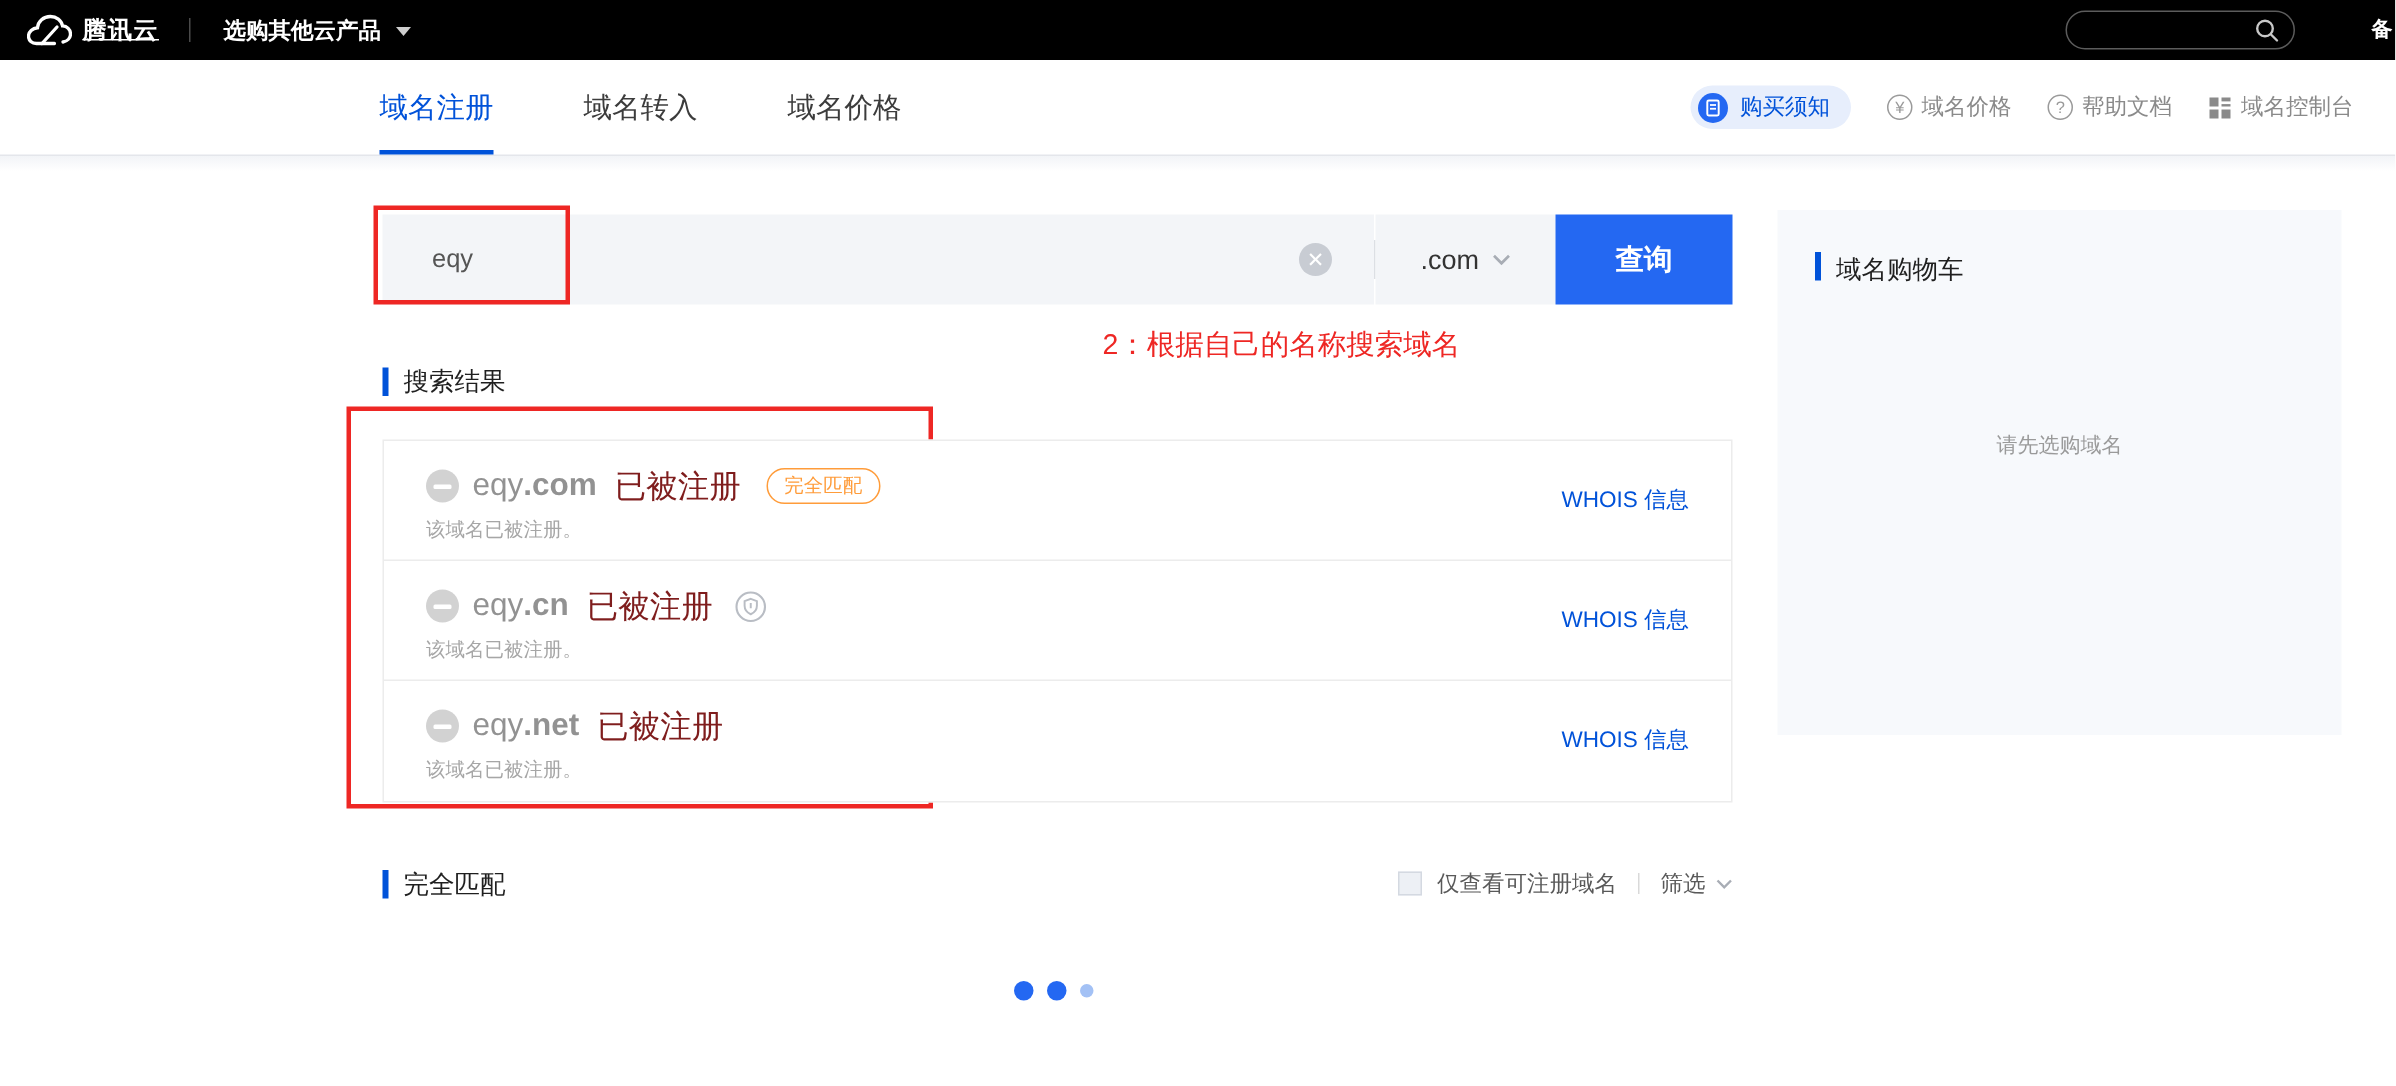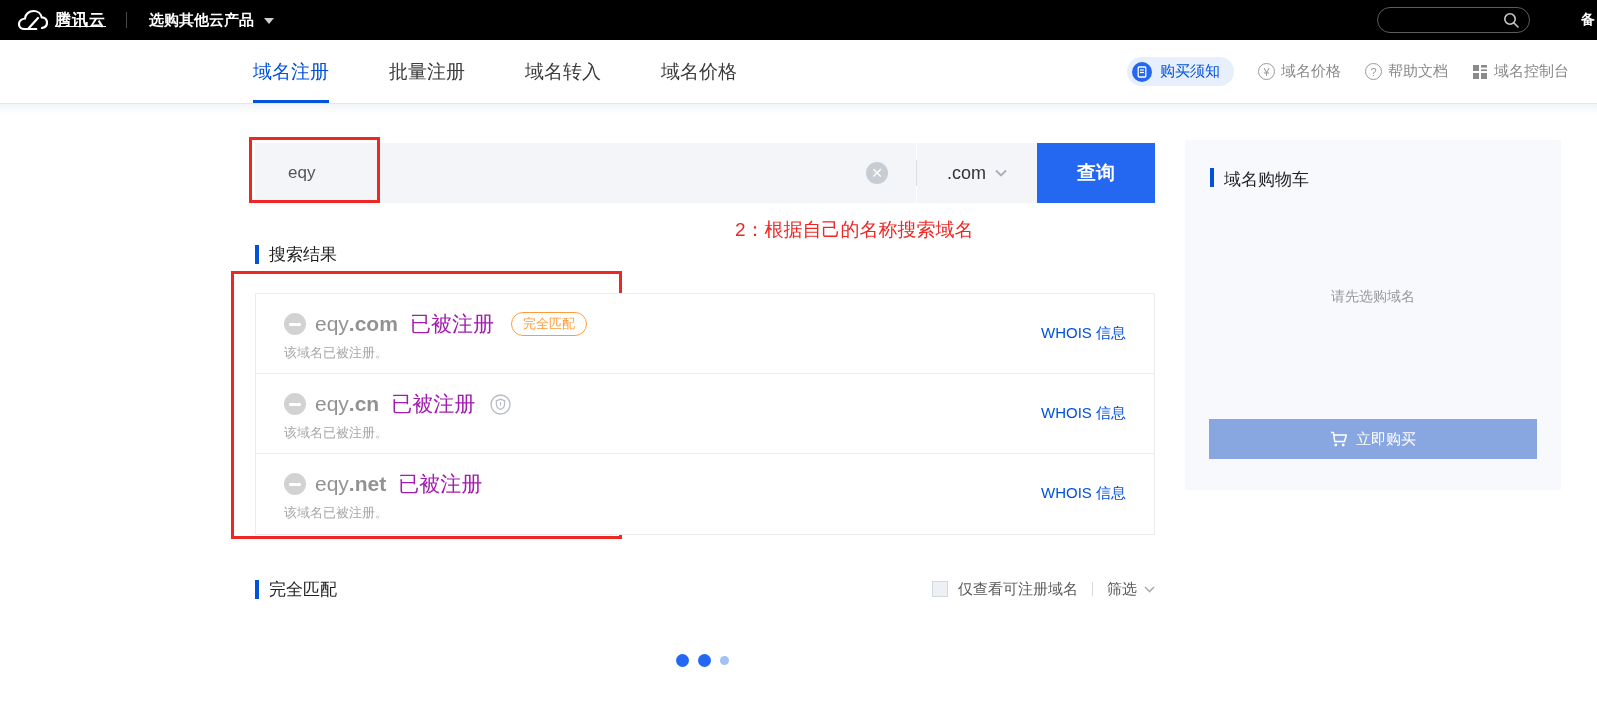--- a/index.html
+++ b/index.html
@@ -68,21 +68,21 @@
   
   .results { position:absolute; left:255px; top:293px; width:900px; border:1px solid #ececec; background:#fff; }
   .row { height:80px; position:relative; border-bottom:1px solid #ececec; }
   .row:last-child { border-bottom:none; }
   .row-title { position:absolute; left:28px; top:16px; display:flex; align-items:center; gap:9px; }
   .minus-circle { width:22px; height:22px; border-radius:50%; background:#d2d2d2; position:relative; }
   .minus-circle::after { content:""; position:absolute; left:5px; top:10px; width:12px; height:3px;
     background:#fff; border-radius:1px; }
   .dom-name { font-size:21px; color:#929292; }
   .dom-name b { font-weight:700; }
-  .dom-status { font-size:21px; color:#a21caf; margin-left:3px; }
+  .dom-status { font-size:21px; color:#7f1d1d; margin-left:3px; }
   .badge { border:1px solid #ff9c3a; color:#ff9c3a; font-size:13px; border-radius:13px;
     padding:2px 11px; margin-left:8px; }
   .row-desc { position:absolute; left:28px; top:50px; font-size:13px; color:#a6a6a6; }
   .whois { position:absolute; right:28px; top:30px; font-size:15px; color:#0052d9; cursor:pointer; }
 
   
   .filter-row { position:absolute; left:900px; top:579px; width:255px; height:20px;
     display:flex; align-items:center; justify-content:flex-end; gap:10px; }
   .checkbox { width:16px; height:16px; background:#edf0f5; border:1px solid #d4d9e1; cursor:pointer; }
   .filter-label { font-size:15px; color:#595959; cursor:pointer; }
@@ -130,21 +130,20 @@
         <circle cx="7" cy="7" r="5.2" stroke="#c8c8c8" stroke-width="1.6" fill="none"></circle>
         <line x1="11" y1="11" x2="15" y2="15" stroke="#c8c8c8" stroke-width="1.6" stroke-linecap="round"></line>
       </svg>
     </div>
     <span class="top-right-partial">备</span>
   </div>
 
   <div class="tabrow">
     <div class="tabs">
       <div class="tab active">域名注册</div>
-      <div class="tab">批量注册</div>
       <div class="tab">域名转入</div>
       <div class="tab">域名价格</div>
     </div>
     <div class="header-links">
       <div class="pill-link">
         <svg width="20" height="20" viewBox="0 0 20 20">
           <circle cx="10" cy="10" r="10" fill="#2468f2"></circle>
           <rect x="6.2" y="5" width="7.6" height="10" rx="1" fill="none" stroke="#fff" stroke-width="1.3"></rect>
           <line x1="8" y1="8" x2="12" y2="8" stroke="#fff" stroke-width="1.2"></line>
           <line x1="8" y1="10.5" x2="12" y2="10.5" stroke="#fff" stroke-width="1.2"></line>
@@ -259,23 +258,15 @@
     <span class="dot"></span>
     <span class="dot small"></span>
   </div>
 
   <div class="cart">
     <div class="cart-head">
       <span class="sec-bar"></span>
       <span class="sec-title">域名购物车</span>
     </div>
     <div class="cart-empty">请先选购域名</div>
-    <button class="buy-btn">
-      <svg width="18" height="17" viewBox="0 0 18 17">
-        <path d="M1 1.5h2.5l1.2 9h9.8l1.8-6.5H4.2" fill="none" stroke="#fff" stroke-width="1.5" stroke-linejoin="round"></path>
-        <circle cx="5.8" cy="14" r="1.4" fill="#fff"></circle>
-        <circle cx="13.2" cy="14" r="1.4" fill="#fff"></circle>
-      </svg>
-      <span>立即购买</span>
-    </button>
   </div>
 
 </div>
 
 </body></html>

